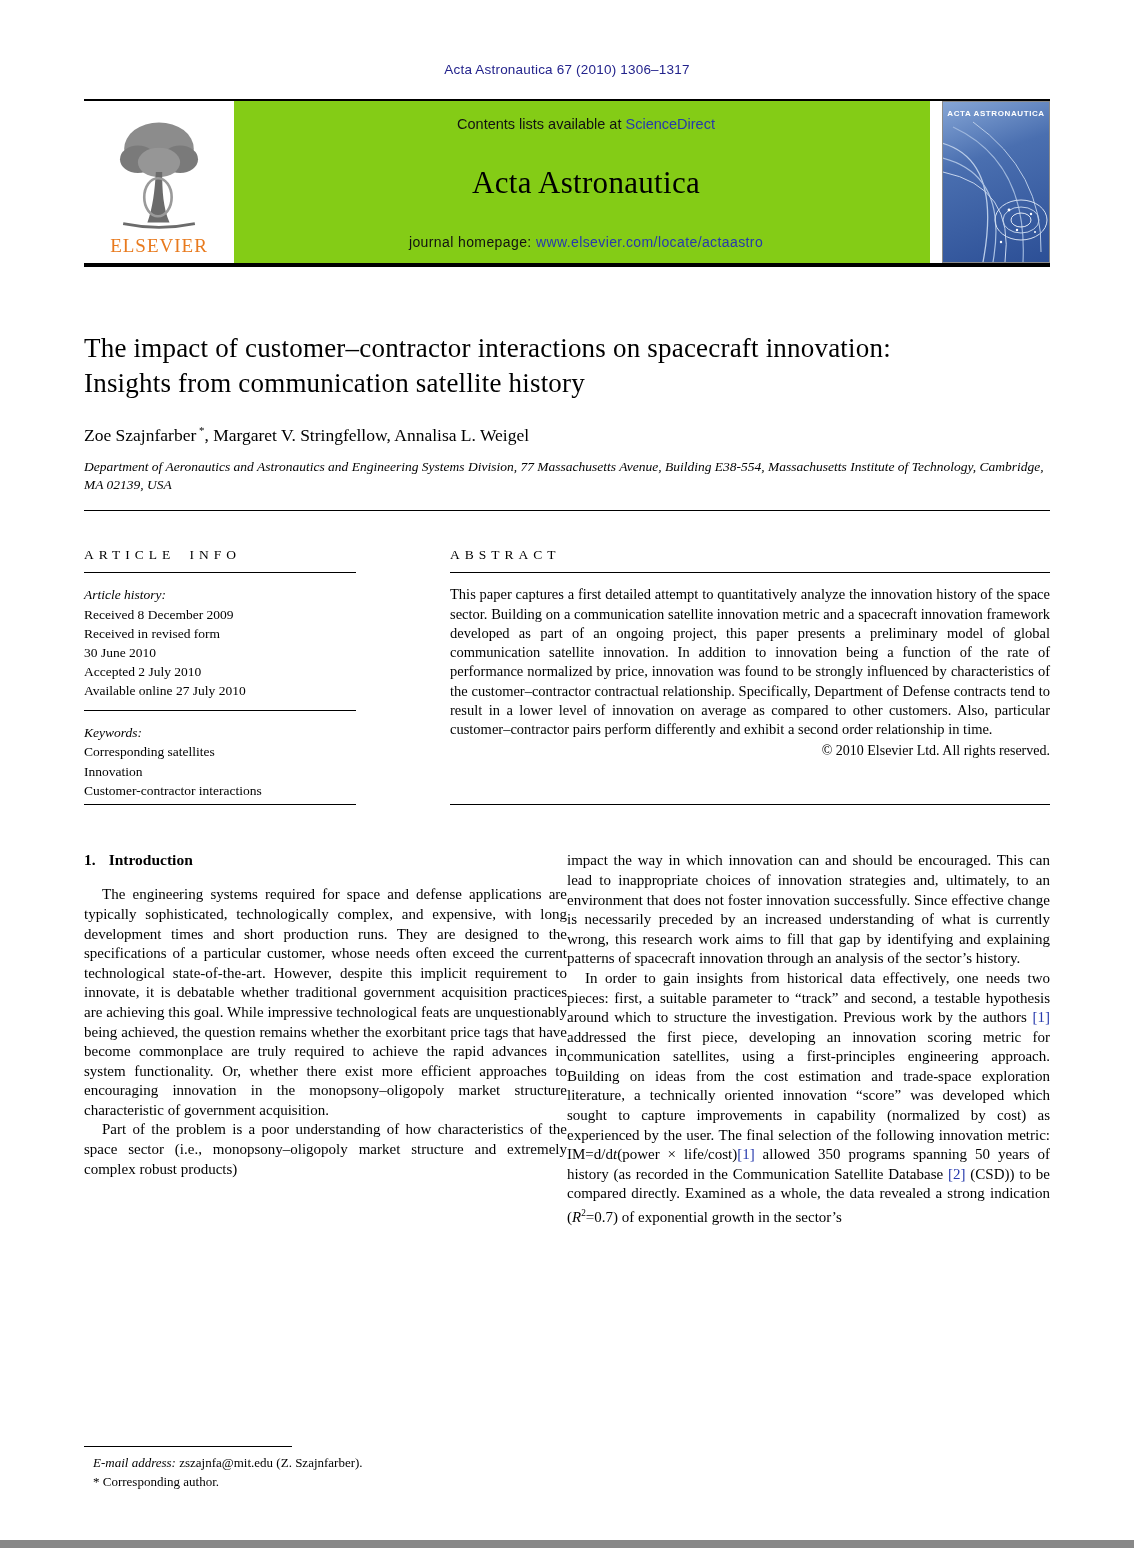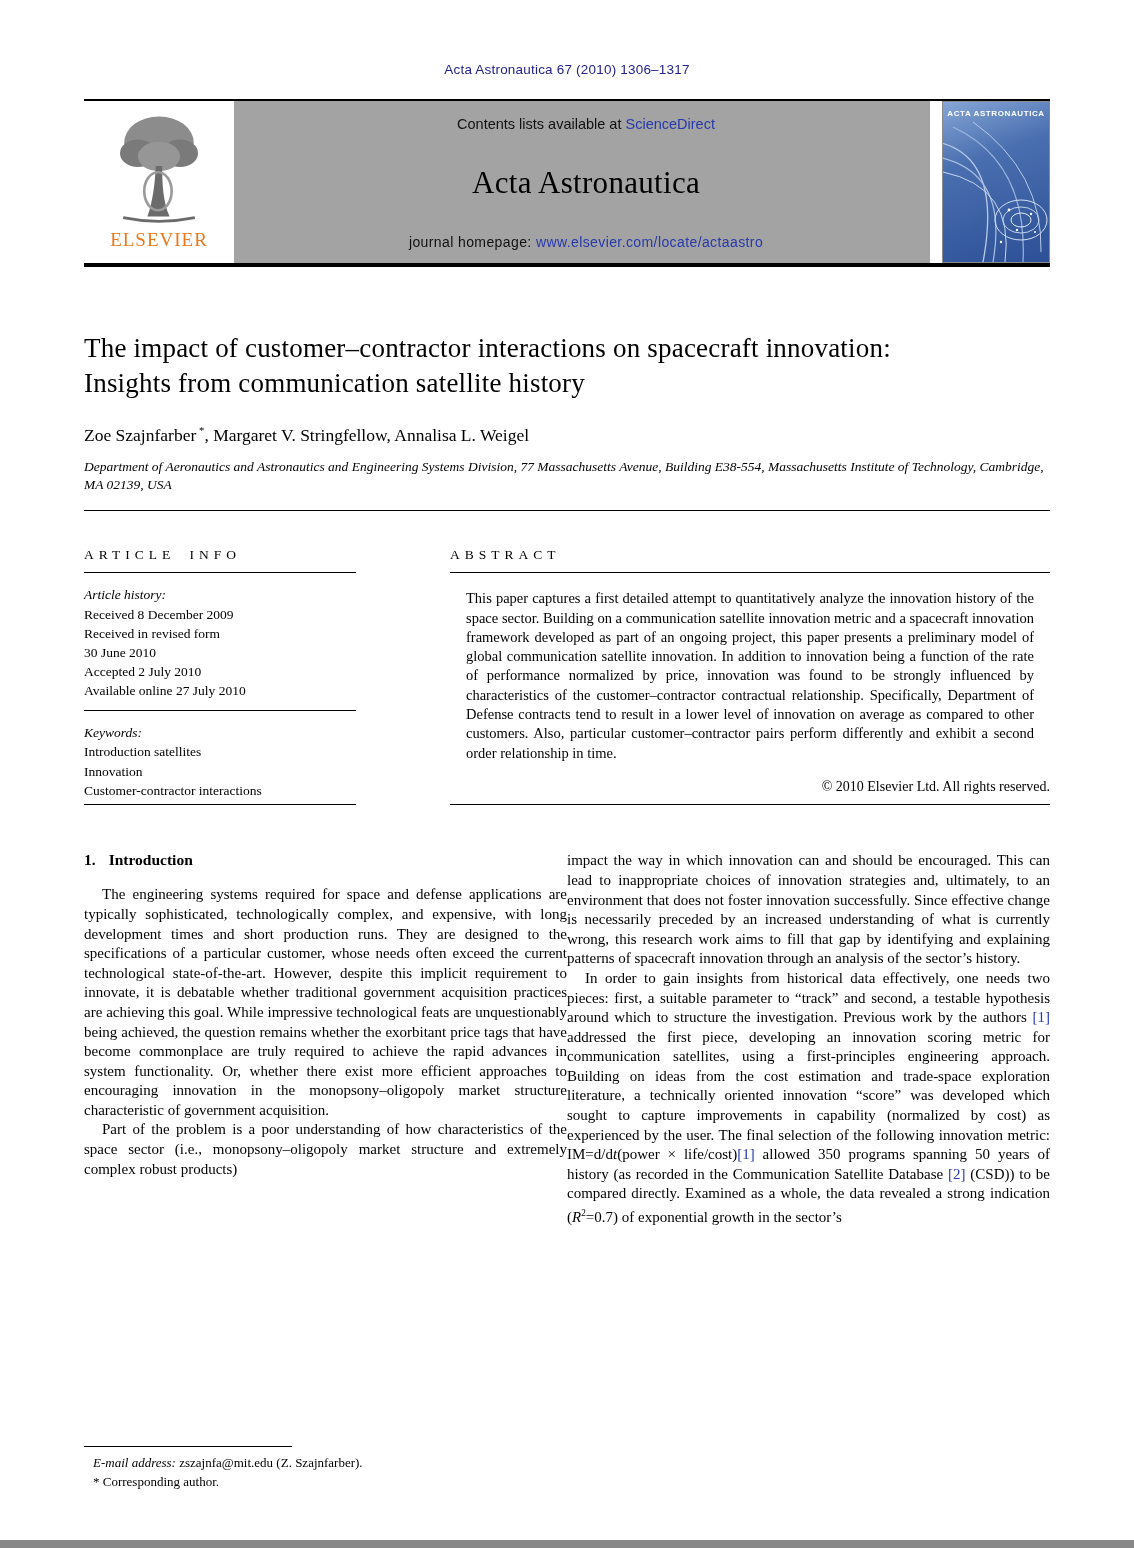--- a/index.html
+++ b/index.html
@@ -28,32 +28,33 @@
     border-top: 2px solid #000;
     height: 164px;
   }
   .logo-area {
     width: 150px;
     background: #fff;
     display: flex;
     flex-direction: column;
     align-items: center;
     padding-top: 8px;
+    justify-content: center;
   }
   .tree-svg { width: 108px; height: 116px; display: block; }
   .elsevier-word {
     font-family: "Liberation Serif", serif;
     font-size: 19px;
     color: #e87a1e;
     letter-spacing: 1px;
     margin-top: 4px;
   }
   .banner-center {
     flex: 1;
-    background: #a3a3a3;
+    background: #84cc16;
     display: flex;
     flex-direction: column;
     align-items: center;
     justify-content: space-between;
     padding: 15px 0 13px 8px;
   }
   .contents-line {
     font-family: "Liberation Sans", sans-serif;
     font-size: 14.5px;
     color: #111;
@@ -122,21 +123,21 @@
     word-spacing: 6px;
   }
   .heading-rule { height: 1px; background: #000; margin: 9px 0 12px 0; }
   .info-label { font-style: italic; font-size: 13.5px; line-height: 1.42; }
   .info-line { font-size: 13.5px; line-height: 1.42; }
   .mid-rule { height: 1px; background: #000; margin: 10px 0 12px 0; }
   .abstract-text {
     font-size: 14.5px;
     line-height: 1.33;
     text-align: justify;
-    margin: 16px;
+    margin: 0;
   }
   .copyright { font-size: 14px; text-align: right; margin-top: 3px; }
   
   .body-cols { display: flex; margin-top: 46px; height: 640px; }
   .col { flex: 1; display: flex; flex-direction: column; min-width: 0; }
   .section-heading { font-size: 15.5px; font-weight: bold; margin: 0 0 16px 0; }
   .sec-num { margin-right: 13px; }
   .body-p {
     font-size: 15px;
     line-height: 19.6px;
@@ -216,21 +217,21 @@
       <div class="col-heading">ARTICLE INFO</div>
       <div class="heading-rule"></div>
       <div class="info-label">Article history:</div>
       <div class="info-line">Received 8 December 2009</div>
       <div class="info-line">Received in revised form</div>
       <div class="info-line">30 June 2010</div>
       <div class="info-line">Accepted 2 July 2010</div>
       <div class="info-line">Available online 27 July 2010</div>
       <div class="mid-rule"></div>
       <div class="info-label">Keywords:</div>
-      <div class="info-line">Introduction satellites</div>
+      <div class="info-line">Corresponding satellites</div>
       <div class="info-line">Innovation</div>
       <div class="info-line">Customer-contractor interactions</div>
     </div>
 
     <div class="abstract-col">
       <div class="col-heading">ABSTRACT</div>
       <div class="heading-rule"></div>
       <p class="abstract-text">This paper captures a first detailed attempt to quantitatively analyze the innovation history of the space sector. Building on a communication satellite innovation metric and a spacecraft innovation framework developed as part of an ongoing project, this paper presents a preliminary model of global communication satellite innovation. In addition to innovation being a function of the rate of performance normalized by price, innovation was found to be strongly influenced by characteristics of the customer–contractor contractual relationship. Specifically, Department of Defense contracts tend to result in a lower level of innovation on average as compared to other customers. Also, particular customer–contractor pairs perform differently and exhibit a second order relationship in time.</p>
       <div class="copyright">© 2010 Elsevier Ltd. All rights reserved.</div>
     </div>

